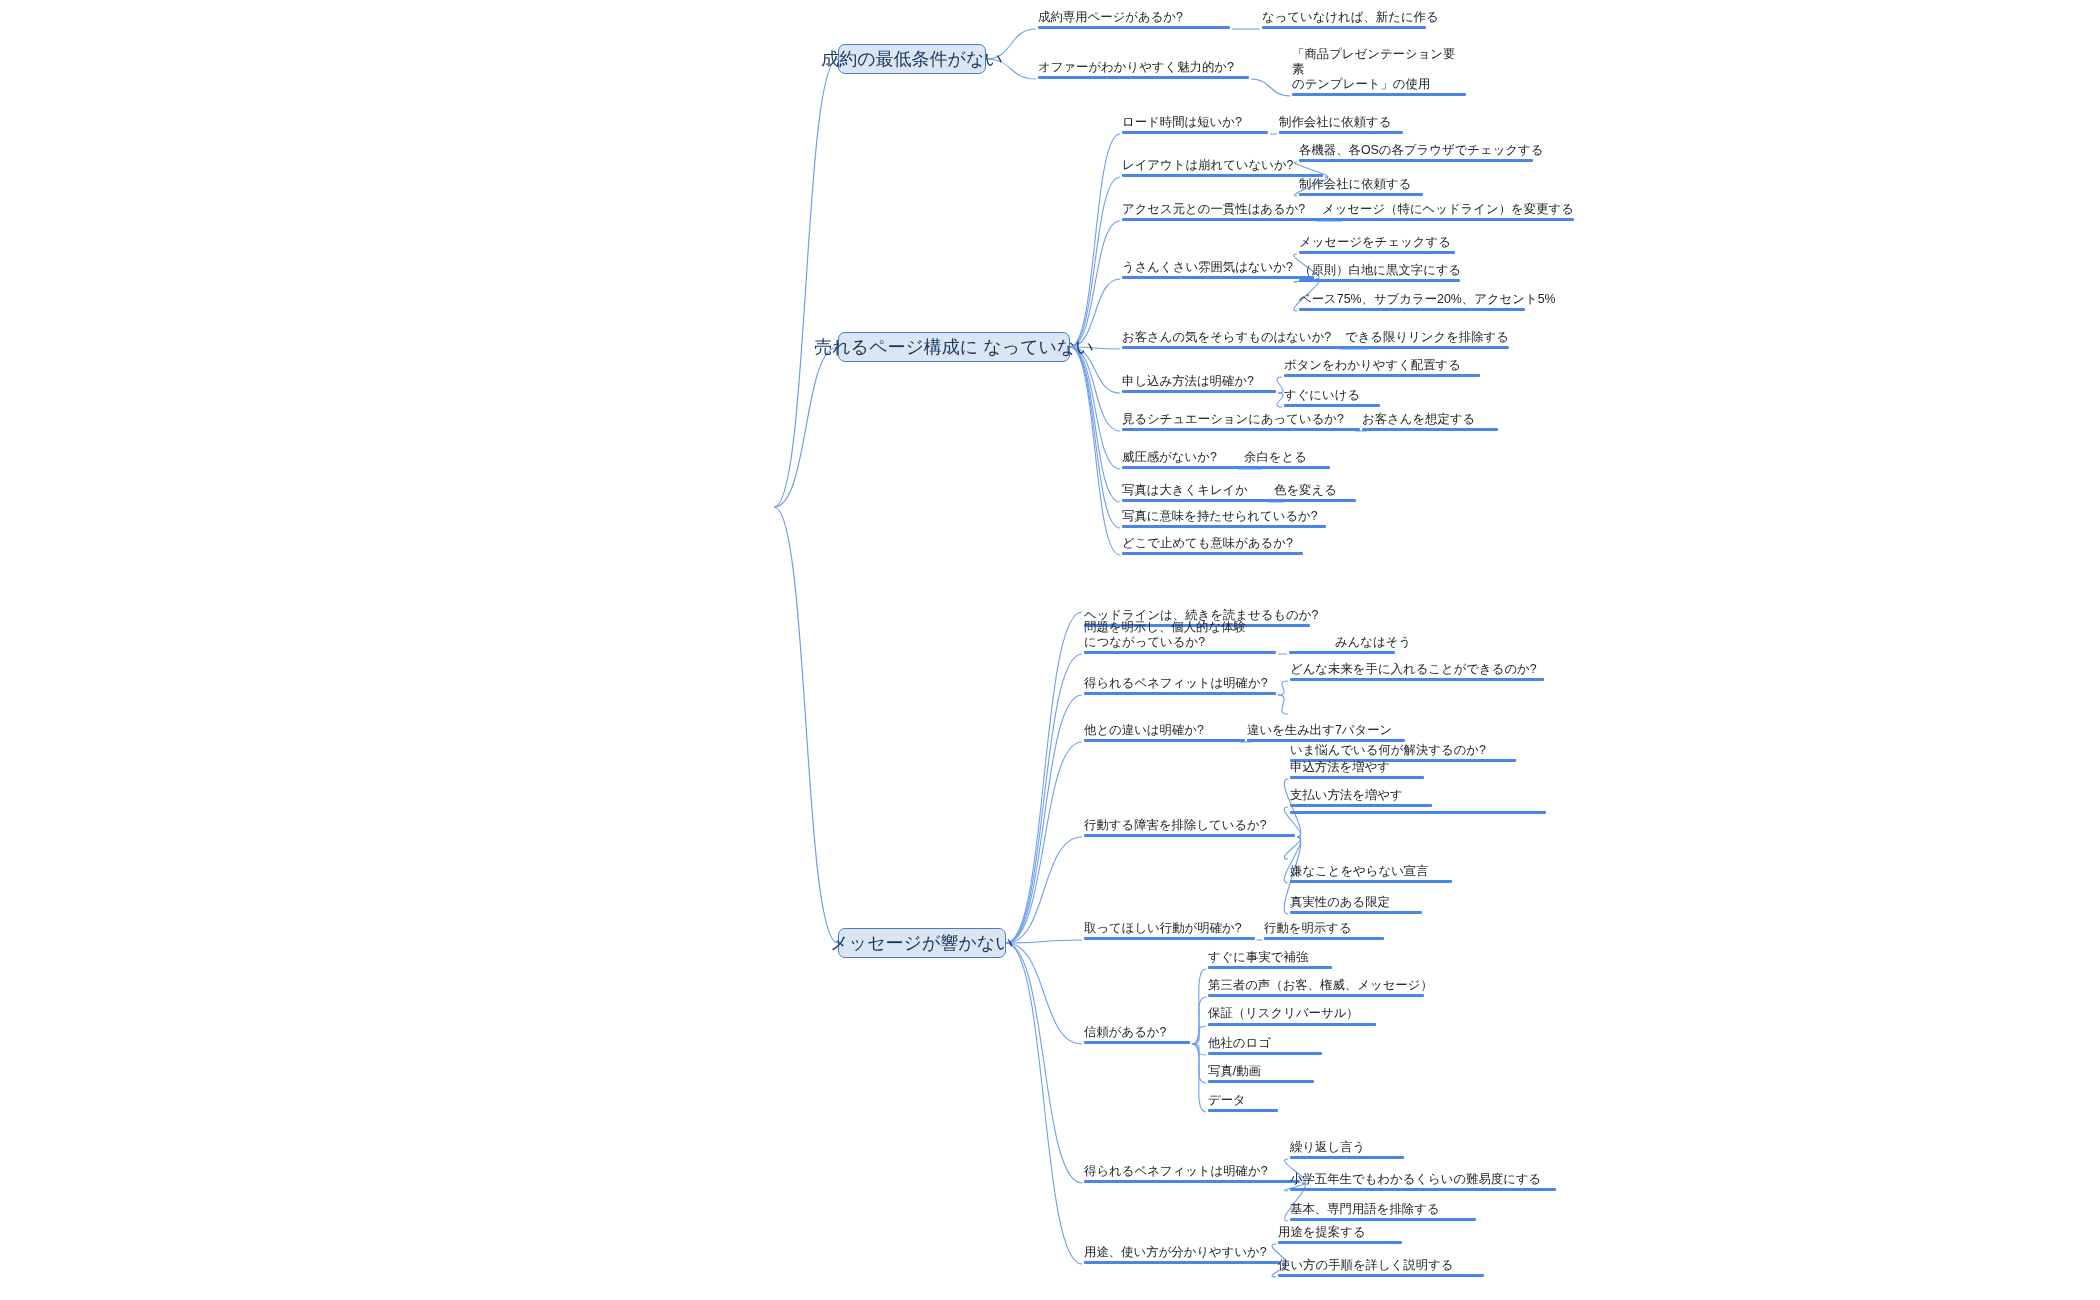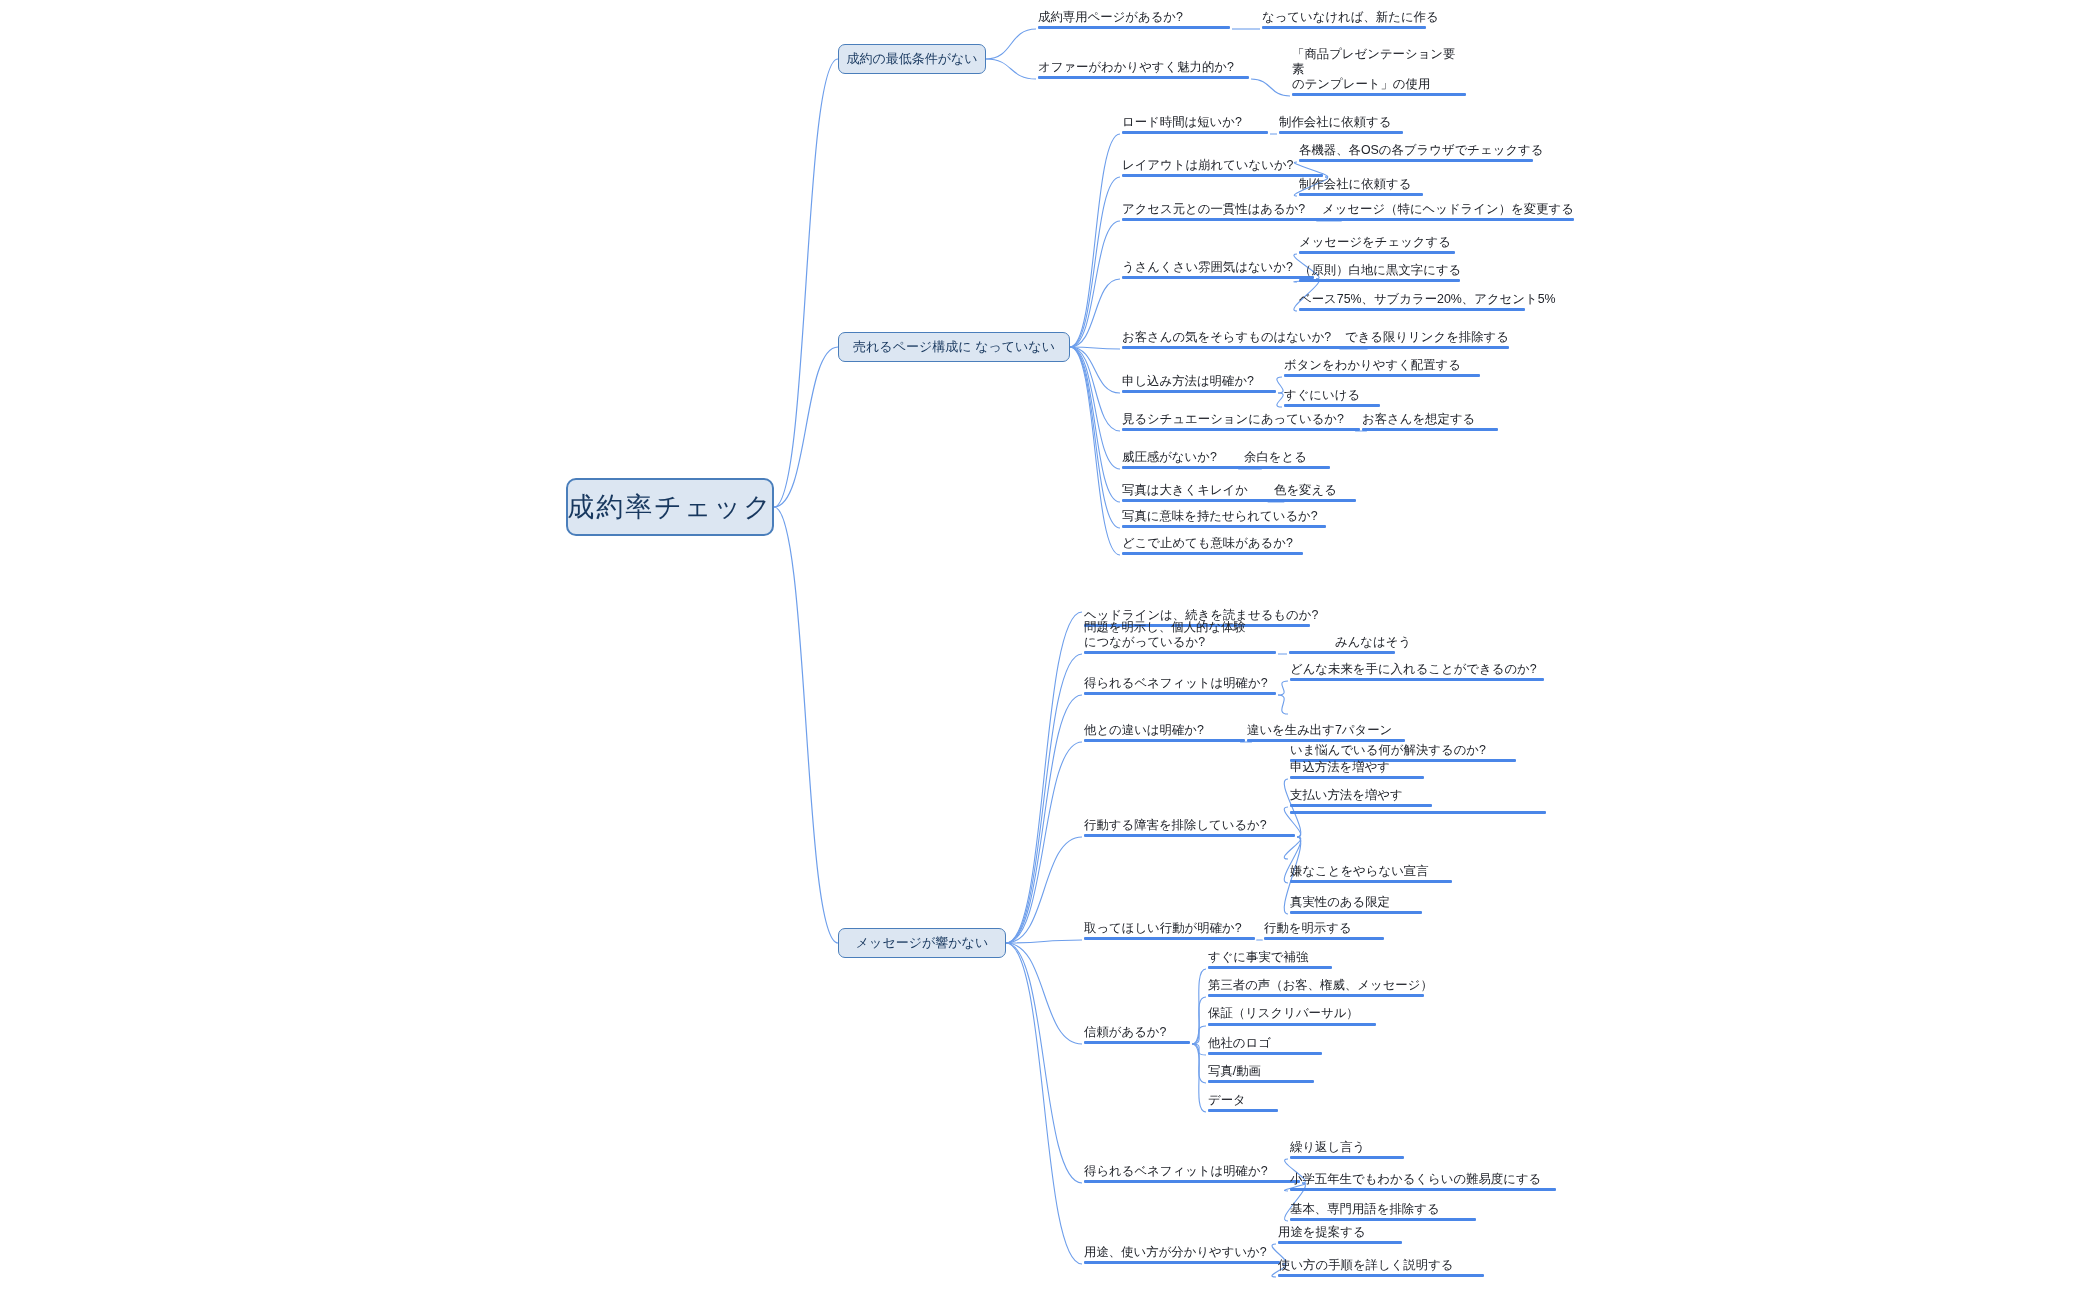--- a/index.html
+++ b/index.html
@@ -37,21 +37,21 @@
     white-space: nowrap;
     padding: 0 16px;
   }
   
   .node-branch {
     position: absolute;
     background: #dce6f2;
     border: 1.5px solid #4a7ebb;
     border-radius: 7px;
     color: #17375e;
-    font-size: 13px;
+    font-size: 18px;
     display: flex;
     align-items: center;
     justify-content: center;
     white-space: nowrap;
     padding: 0 10px;
     height: 30px;
   }
   
   .topic {
     position: absolute;
@@ -132,23 +132,20 @@
       <path d="M 1192 1044 C 1208 1044, 1190 1112, 1206 1112" fill="none" stroke="#6d9eeb" stroke-width="1.1"></path>
       <path d="M 1006 943 C 1047.8 943, 1040.2 1183, 1082 1183" fill="none" stroke="#6d9eeb" stroke-width="1.1"></path>
       <path d="M 1302 1183 C 1318 1183, 1272 1159, 1288 1159" fill="none" stroke="#6d9eeb" stroke-width="1.1"></path>
       <path d="M 1302 1183 C 1318 1183, 1272 1191, 1288 1191" fill="none" stroke="#6d9eeb" stroke-width="1.1"></path>
       <path d="M 1302 1183 C 1318 1183, 1272 1221, 1288 1221" fill="none" stroke="#6d9eeb" stroke-width="1.1"></path>
       <path d="M 1006 943 C 1047.8 943, 1040.2 1264, 1082 1264" fill="none" stroke="#6d9eeb" stroke-width="1.1"></path>
       <path d="M 1282 1264 C 1298 1264, 1260 1244, 1276 1244" fill="none" stroke="#6d9eeb" stroke-width="1.1"></path>
       <path d="M 1282 1264 C 1298 1264, 1260 1277, 1276 1277" fill="none" stroke="#6d9eeb" stroke-width="1.1"></path>
     </svg>
 
-<div class="node-root" style="left: 566px; top: 478px; width: 208px; height: 58px;">
-      <span>成約率チェック</span>
-    </div>
     <div class="node-branch" style="left: 838px; top: 44px; width: 148px;">
       <span>成約の最低条件がない</span>
     </div>
     <div class="topic" style="left: 1036px; top: 10px; width: 196px;">
       <span style="display: block;">成約専用ページがあるか?</span>
       <span class="ul"></span>
     </div>
     <div class="topic" style="left: 1260px; top: 10px; width: 168px;">
       <span style="display: block;">なっていなければ、新たに作る</span>
       <span class="ul"></span>

